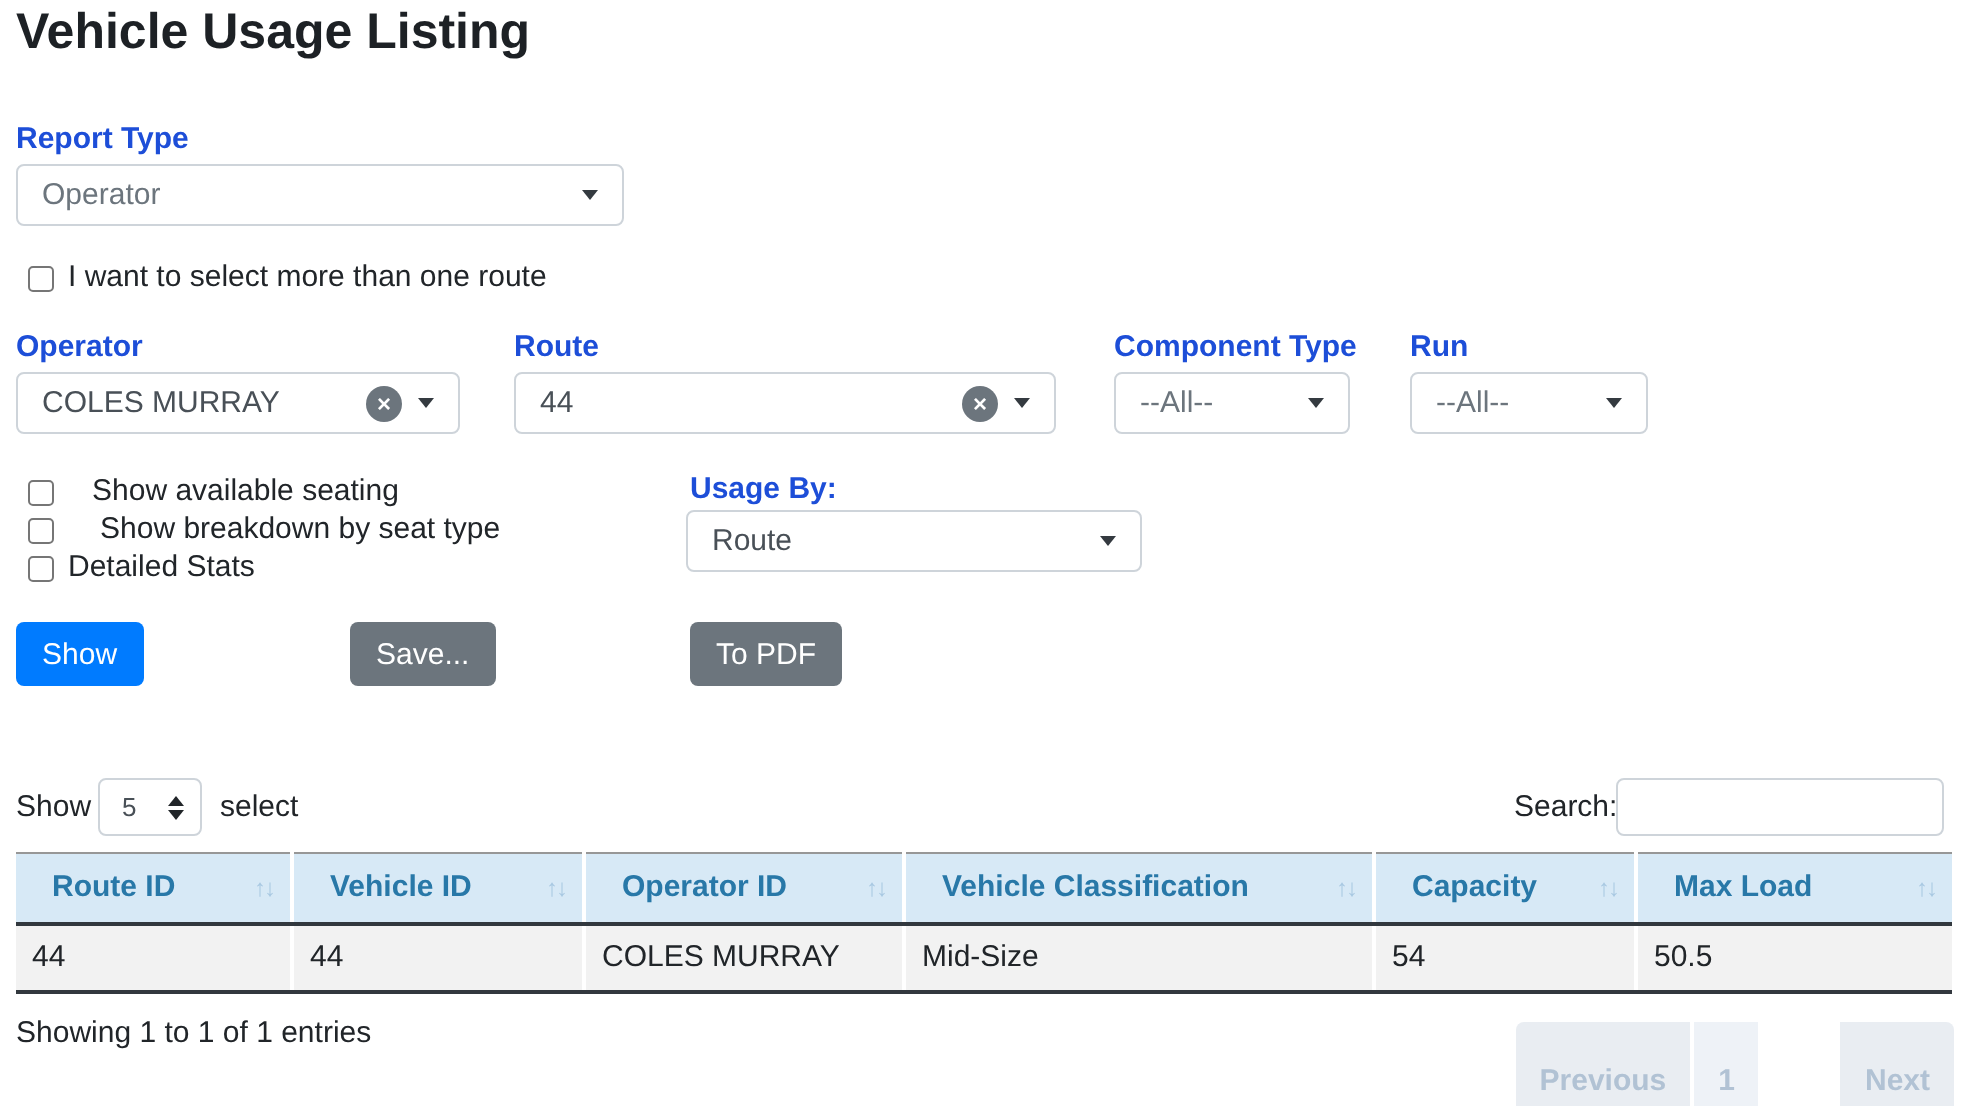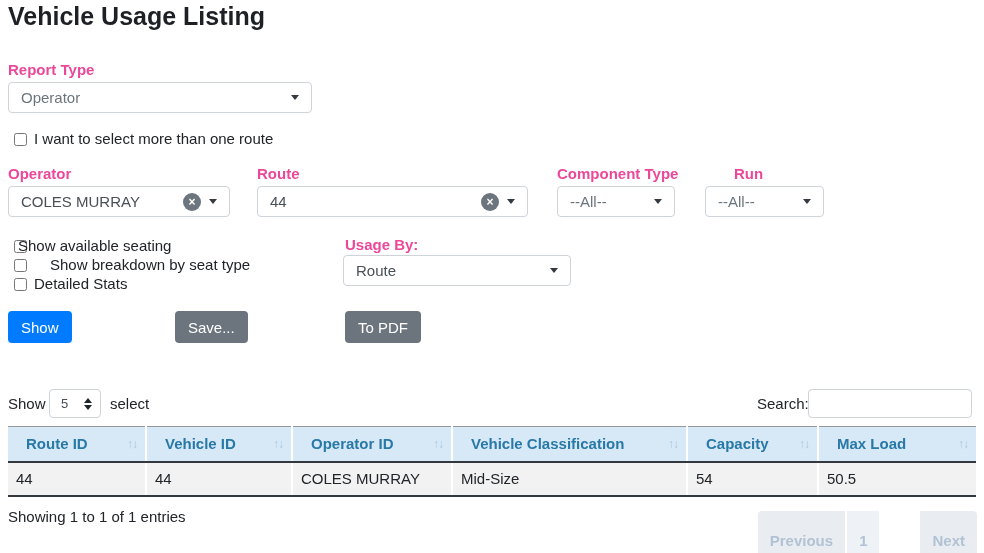--- a/index.html
+++ b/index.html
@@ -1,19 +1,19 @@
 <!DOCTYPE html>
 <html><head>
 <meta charset="utf-8">
 <style>
   html,body{margin:0;padding:0;background:#fff;}
   .page{position:relative;width:984px;height:553px;background:#ffffff;overflow:hidden;
         font-family:"Liberation Sans","DejaVu Sans",sans-serif;color:#212529;}
   .title{position:absolute;left:8px;top:2px;margin:0;font-size:25px;font-weight:600;color:#1d2125;}
-  .lbl{position:absolute;font-size:15px;font-weight:700;color:#ec4899;white-space:nowrap;}
+  .lbl{position:absolute;font-size:15px;font-weight:700;color:#1d4ed8;white-space:nowrap;}
   .txt{position:absolute;font-size:15px;color:#212529;white-space:nowrap;}
   .selectbox{position:absolute;height:31px;background:#fff;border:1px solid #ced4da;border-radius:4px;
              display:flex;align-items:center;box-sizing:border-box;padding:0 12px;cursor:pointer;}
   .sel-text{font-size:15px;color:#495057;flex:1;white-space:nowrap;overflow:hidden;}
   .sel-text.muted{color:#6c757d;}
   .caret{width:0;height:0;border-left:4px solid transparent;border-right:4px solid transparent;
          border-top:5px solid #343a40;margin-left:8px;flex:none;}
   .clear-badge{width:18px;height:18px;border-radius:50%;background:#6c757d;color:#fff;font-size:12px;
                line-height:18px;text-align:center;margin-left:8px;flex:none;font-weight:700;cursor:pointer;}
   .cb{position:absolute;width:13px;height:13px;margin:0;}
@@ -65,21 +65,21 @@
     <span class="sel-text muted">Operator</span>
     <span class="caret"></span>
   </div>
 
   <input type="checkbox" class="cb" style="left: 14px; top: 133px;">
   <label class="cb-label" style="left:34px;top:130px">I want to select more than one route</label>
 
   <div class="lbl" style="left:8px;top:165px">Operator</div>
   <div class="lbl" style="left:257px;top:165px">Route</div>
   <div class="lbl" style="left:557px;top:165px">Component Type</div>
-  <div class="lbl" style="left:734px;top:165px">Run</div>
+  <div class="lbl" style="left:705px;top:165px">Run</div>
 
   <div class="selectbox" style="left:8px;top:186px;width:222px">
     <span class="sel-text">COLES MURRAY</span>
     <span class="clear-badge">×</span>
     <span class="caret"></span>
   </div>
   <div class="selectbox" style="left:257px;top:186px;width:271px">
     <span class="sel-text">44</span>
     <span class="clear-badge">×</span>
     <span class="caret"></span>
@@ -87,21 +87,21 @@
   <div class="selectbox" style="left:557px;top:186px;width:118px">
     <span class="sel-text muted">--All--</span>
     <span class="caret"></span>
   </div>
   <div class="selectbox" style="left:705px;top:186px;width:119px">
     <span class="sel-text muted">--All--</span>
     <span class="caret"></span>
   </div>
 
   <input type="checkbox" class="cb" style="left: 14px; top: 240px;">
-  <label class="cb-label" style="left:18px;top:237px">Show available seating</label>
+  <label class="cb-label" style="left:46px;top:237px">Show available seating</label>
   <input type="checkbox" class="cb" style="left: 14px; top: 259px;">
   <label class="cb-label" style="left:50px;top:256px">Show breakdown by seat type</label>
   <input type="checkbox" class="cb" style="left: 14px; top: 278px;">
   <label class="cb-label" style="left:34px;top:275px">Detailed Stats</label>
 
   <div class="lbl" style="left:345px;top:236px">Usage By:</div>
   <div class="selectbox" style="left:343px;top:255px;width:228px">
     <span class="sel-text">Route</span>
     <span class="caret"></span>
   </div>

